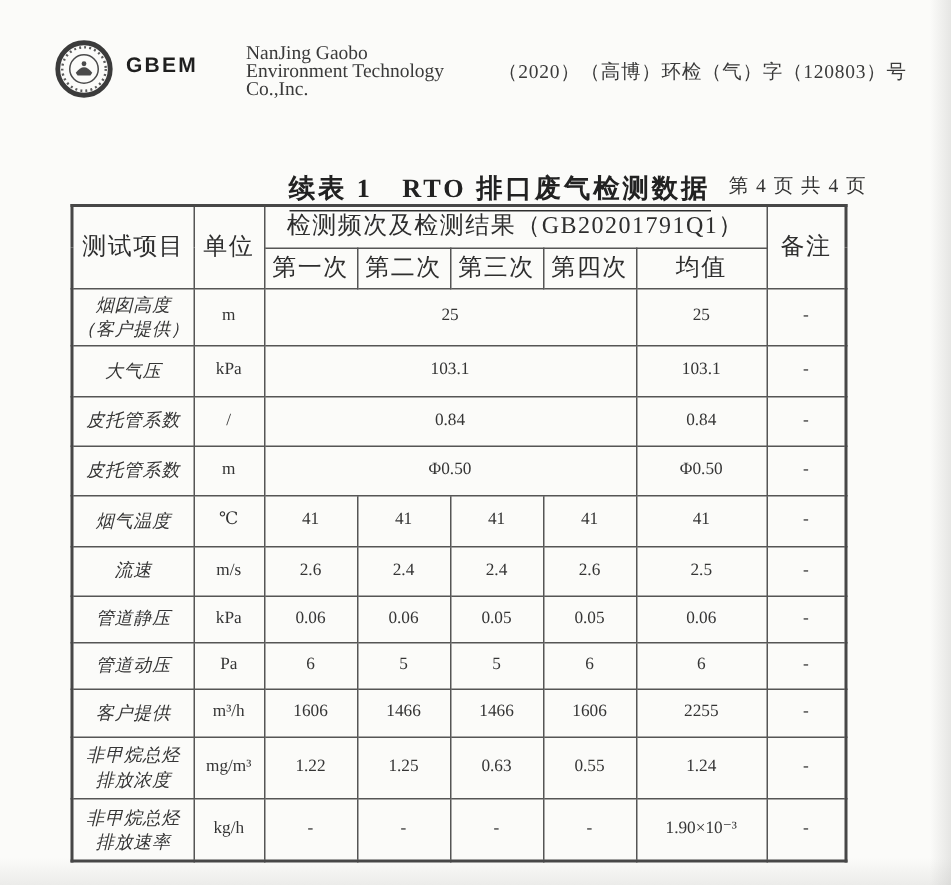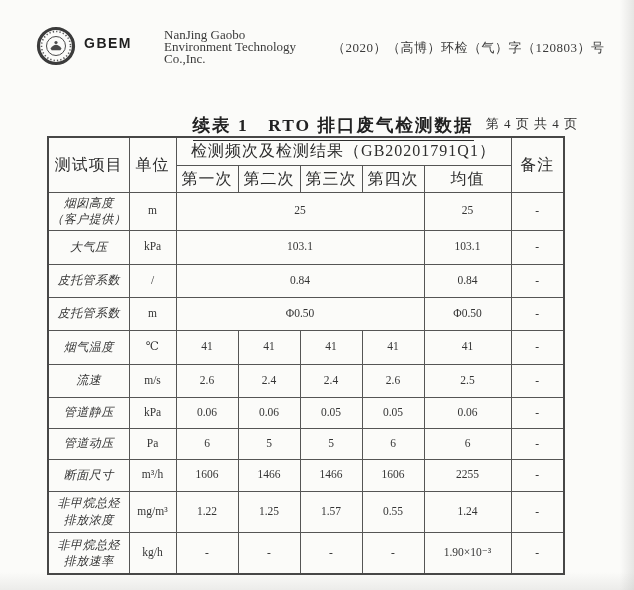--- a/index.html
+++ b/index.html
@@ -183,36 +183,36 @@
         <td class="lbl">管道动压</td>
         <td>Pa</td>
         <td>6</td>
         <td>5</td>
         <td>5</td>
         <td>6</td>
         <td>6</td>
         <td>-</td>
       </tr>
       <tr class="r8">
-        <td class="lbl">断面尺寸</td>
+        <td class="lbl">客户提供</td>
         <td>m³/h</td>
         <td>1606</td>
         <td>1466</td>
         <td>1466</td>
         <td>1606</td>
         <td>2255</td>
         <td>-</td>
       </tr>
       <tr class="r9">
         <td class="lbl">非甲烷总烃
 排放浓度</td>
         <td>mg/m³</td>
         <td>1.22</td>
         <td>1.25</td>
-        <td>1.57</td>
+        <td>0.63</td>
         <td>0.55</td>
         <td>1.24</td>
         <td>-</td>
       </tr>
       <tr class="r10">
         <td class="lbl">非甲烷总烃
 排放速率</td>
         <td>kg/h</td>
         <td>-</td>
         <td>-</td>

